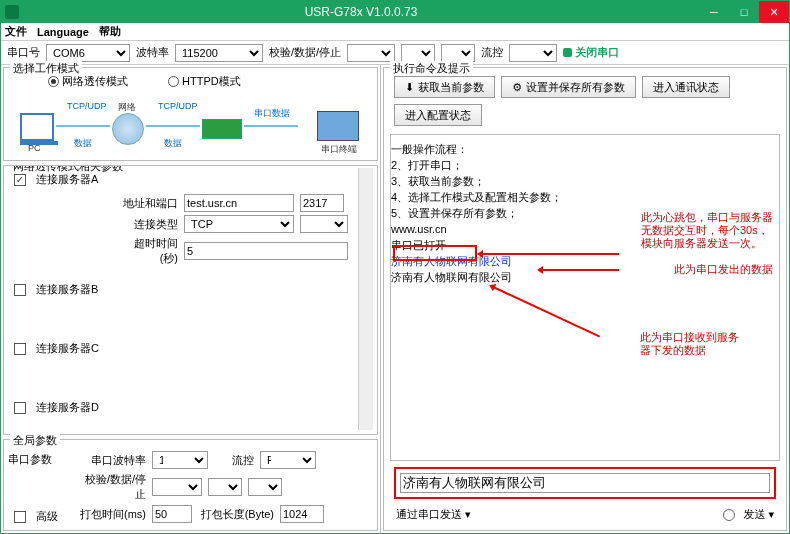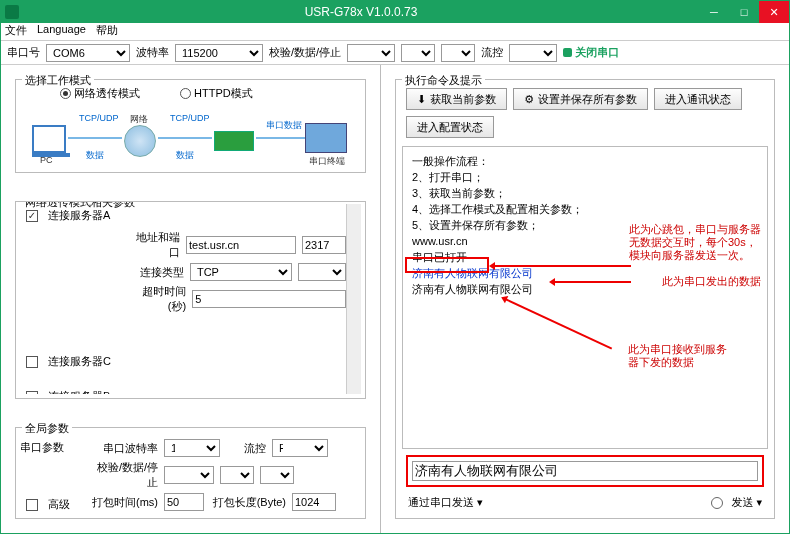--- a/index.html
+++ b/index.html
@@ -2,31 +2,31 @@
 <html><head>
 <meta charset="utf-8">
 <style>
 * { box-sizing: border-box; margin: 0; padding: 0; font-family: "SimSun", Arial, sans-serif; font-size: 11px; }
 body { background: #fff; width: 790px; height: 534px; border: 1px solid #1ba160; overflow: hidden; }
 .titlebar { background: #1ba160; height: 22px; display: flex; align-items: center; color: #fff; }
 .titlebar .icon { width: 14px; height: 14px; margin: 0 4px; background: #0a7a45; border-radius: 2px; }
 .titlebar .title { flex: 1; text-align: center; font-size: 12px; }
 .winbtn { width: 30px; height: 22px; display: flex; align-items: center; justify-content: center; color: #fff; }
 .winbtn.close { background: #e81123; }
-.menubar { height: 18px; display: flex; align-items: flex-start; padding: 0 4px; gap: 10px; border-bottom: 1px solid #ccc; }
+.menubar { height: 18px; display: flex; align-items: center; padding: 0 4px; gap: 10px; border-bottom: 1px solid #ccc; font-weight: bold; }
 .toolbar { height: 24px; display: flex; align-items: center; padding: 2px 6px; gap: 6px; border-bottom: 1px solid #ccc; }
 .lbl { white-space: nowrap; }
 select, input[type=text] { border: 1px solid #999; height: 18px; font-size: 11px; padding: 0 2px; background: #fff; }
 select { padding-right: 28px; }
 .link-close { color: #1ba160; font-weight: bold; cursor: pointer; display: flex; align-items: center; gap: 3px; }
 .link-close .dot { width: 9px; height: 9px; background: #1ba160; border-radius: 2px; }
 .main { display: flex; height: calc(534px - 22px - 18px - 24px - 2px); }
 .left { width: 380px; border-right: 1px solid #bbb; display: flex; flex-direction: column; }
 .right { flex: 1; display: flex; flex-direction: column; }
-.group { border: 1px solid #bbb; margin: 14px; padding: 2px 4px 4px 4px; position: relative; }
+.group { border: 1px solid #bbb; margin: 2px; padding: 2px 4px 4px 4px; position: relative; }
 .group-title { position: absolute; top: -7px; left: 6px; background: #fff; padding: 0 3px; font-size: 11px; }
 .mode-row { display: flex; align-items: center; gap: 40px; padding: 4px 40px; }
 .radio { display: flex; align-items: center; gap: 3px; }
 .rcirc { width: 11px; height: 11px; border: 1px solid #555; border-radius: 50%; display: inline-flex; align-items: center; justify-content: center; }
 .rcirc.on::after { content: ""; width: 5px; height: 5px; background: #333; border-radius: 50%; }
 .diagram { height: 58px; position: relative; background: #fff; margin: 2px 4px; }
 .dia-lbl { position: absolute; font-size: 9px; color: #0066cc; }
 .pc-box { position: absolute; left: 8px; top: 18px; width: 34px; height: 28px; border: 2px solid #3a7cc4; }
 .pc-box::after { content:""; position:absolute; left:-2px; bottom:-6px; width:38px; height:4px; background:#3a7cc4; }
 .globe { position: absolute; left: 100px; top: 18px; width: 32px; height: 32px; border-radius:50%; background: radial-gradient(#cfe4f5,#8bbde0); border:1px solid #7aa; }
@@ -35,21 +35,21 @@
 .arrow { position:absolute; height:2px; background:#7ab8e6; }
 .chk { width: 12px; height: 12px; border: 1px solid #555; display: inline-flex; align-items: center; justify-content: center; margin-right: 4px; }
 .chk.on::after { content: "✓"; font-size: 10px; color: #333; }
 .server-row { display: flex; align-items: center; padding: 4px 6px; gap: 6px; }
 .form-area { padding-left: 110px; }
 .form-line { display: flex; align-items: center; gap: 6px; margin: 3px 0; }
 .form-line .flbl { width: 60px; text-align: right; }
 .global { border-top: 1px solid #bbb; }
 .btn { border: 1px solid #999; background: linear-gradient(#fdfdfd,#e6e6e6); height: 22px; padding: 0 10px; display: inline-flex; align-items: center; gap: 4px; cursor:pointer; }
 .right-top { display: flex; gap: 6px; padding: 6px; flex-wrap: wrap; }
-.log-area { flex: 1; margin: 2px; border: 1px solid #bbb; padding: 6px 9px; position: relative; line-height: 16px; overflow:hidden; }
+.log-area { flex: 1; margin: 2px; border: 1px solid #bbb; padding: 6px 0; position: relative; line-height: 16px; overflow:hidden; }
 .log-area .blue { color: #0033cc; }
 .annot { position:absolute; font-size:11px; color:#c00; font-weight:normal; line-height:13px; white-space:nowrap; }
 .red-rect { position:absolute; border:2px solid #e00; }
 .red-arrow { position:absolute; height:2px; background:#e00; }
 .red-arrow::before { content:""; position:absolute; left:-6px; top:-3px; border:4px solid transparent; border-right:6px solid #e00; }
 .send-box { border:2px solid #e00; margin: 4px 6px; padding: 4px; }
 .send-box input { width: 100%; border:1px solid #999; height:20px; font-size:13px; }
 .send-row { display:flex; align-items:center; padding: 4px 8px; gap: 8px; }
 .send-row .spacer { flex:1; }
 .cog { width:12px; height:12px; border:1px solid #666; border-radius:50%; display:inline-block; position:relative; }
@@ -139,27 +139,27 @@
           <div class="form-line">
               <span class="flbl">连接类型</span>
               <select style="width:110px"><option>TCP</option></select>
               <select style="width:48px"><option>长连接</option></select>
             </div>
           <div class="form-line">
               <span class="flbl">超时时间(秒)</span>
               <input type="text" style="width: 164px;" value="5">
             </div>
         </div>
+        <div class="server-row" style="margin-top:12px">
+            <span class="chk"></span>
+            <span>连接服务器B</span>
+          </div>
         <div class="server-row" style="margin-top:36px">
             <span class="chk"></span>
             <span>连接服务器C</span>
-          </div>
-        <div class="server-row" style="margin-top:12px">
-            <span class="chk"></span>
-            <span>连接服务器B</span>
           </div>
         <div class="server-row" style="margin-top:36px">
             <span class="chk"></span>
             <span>连接服务器D</span>
           </div>
       </div>
       <div class="scrollbar"></div>
     </div>
 
     <div class="group global" style="height:92px">

